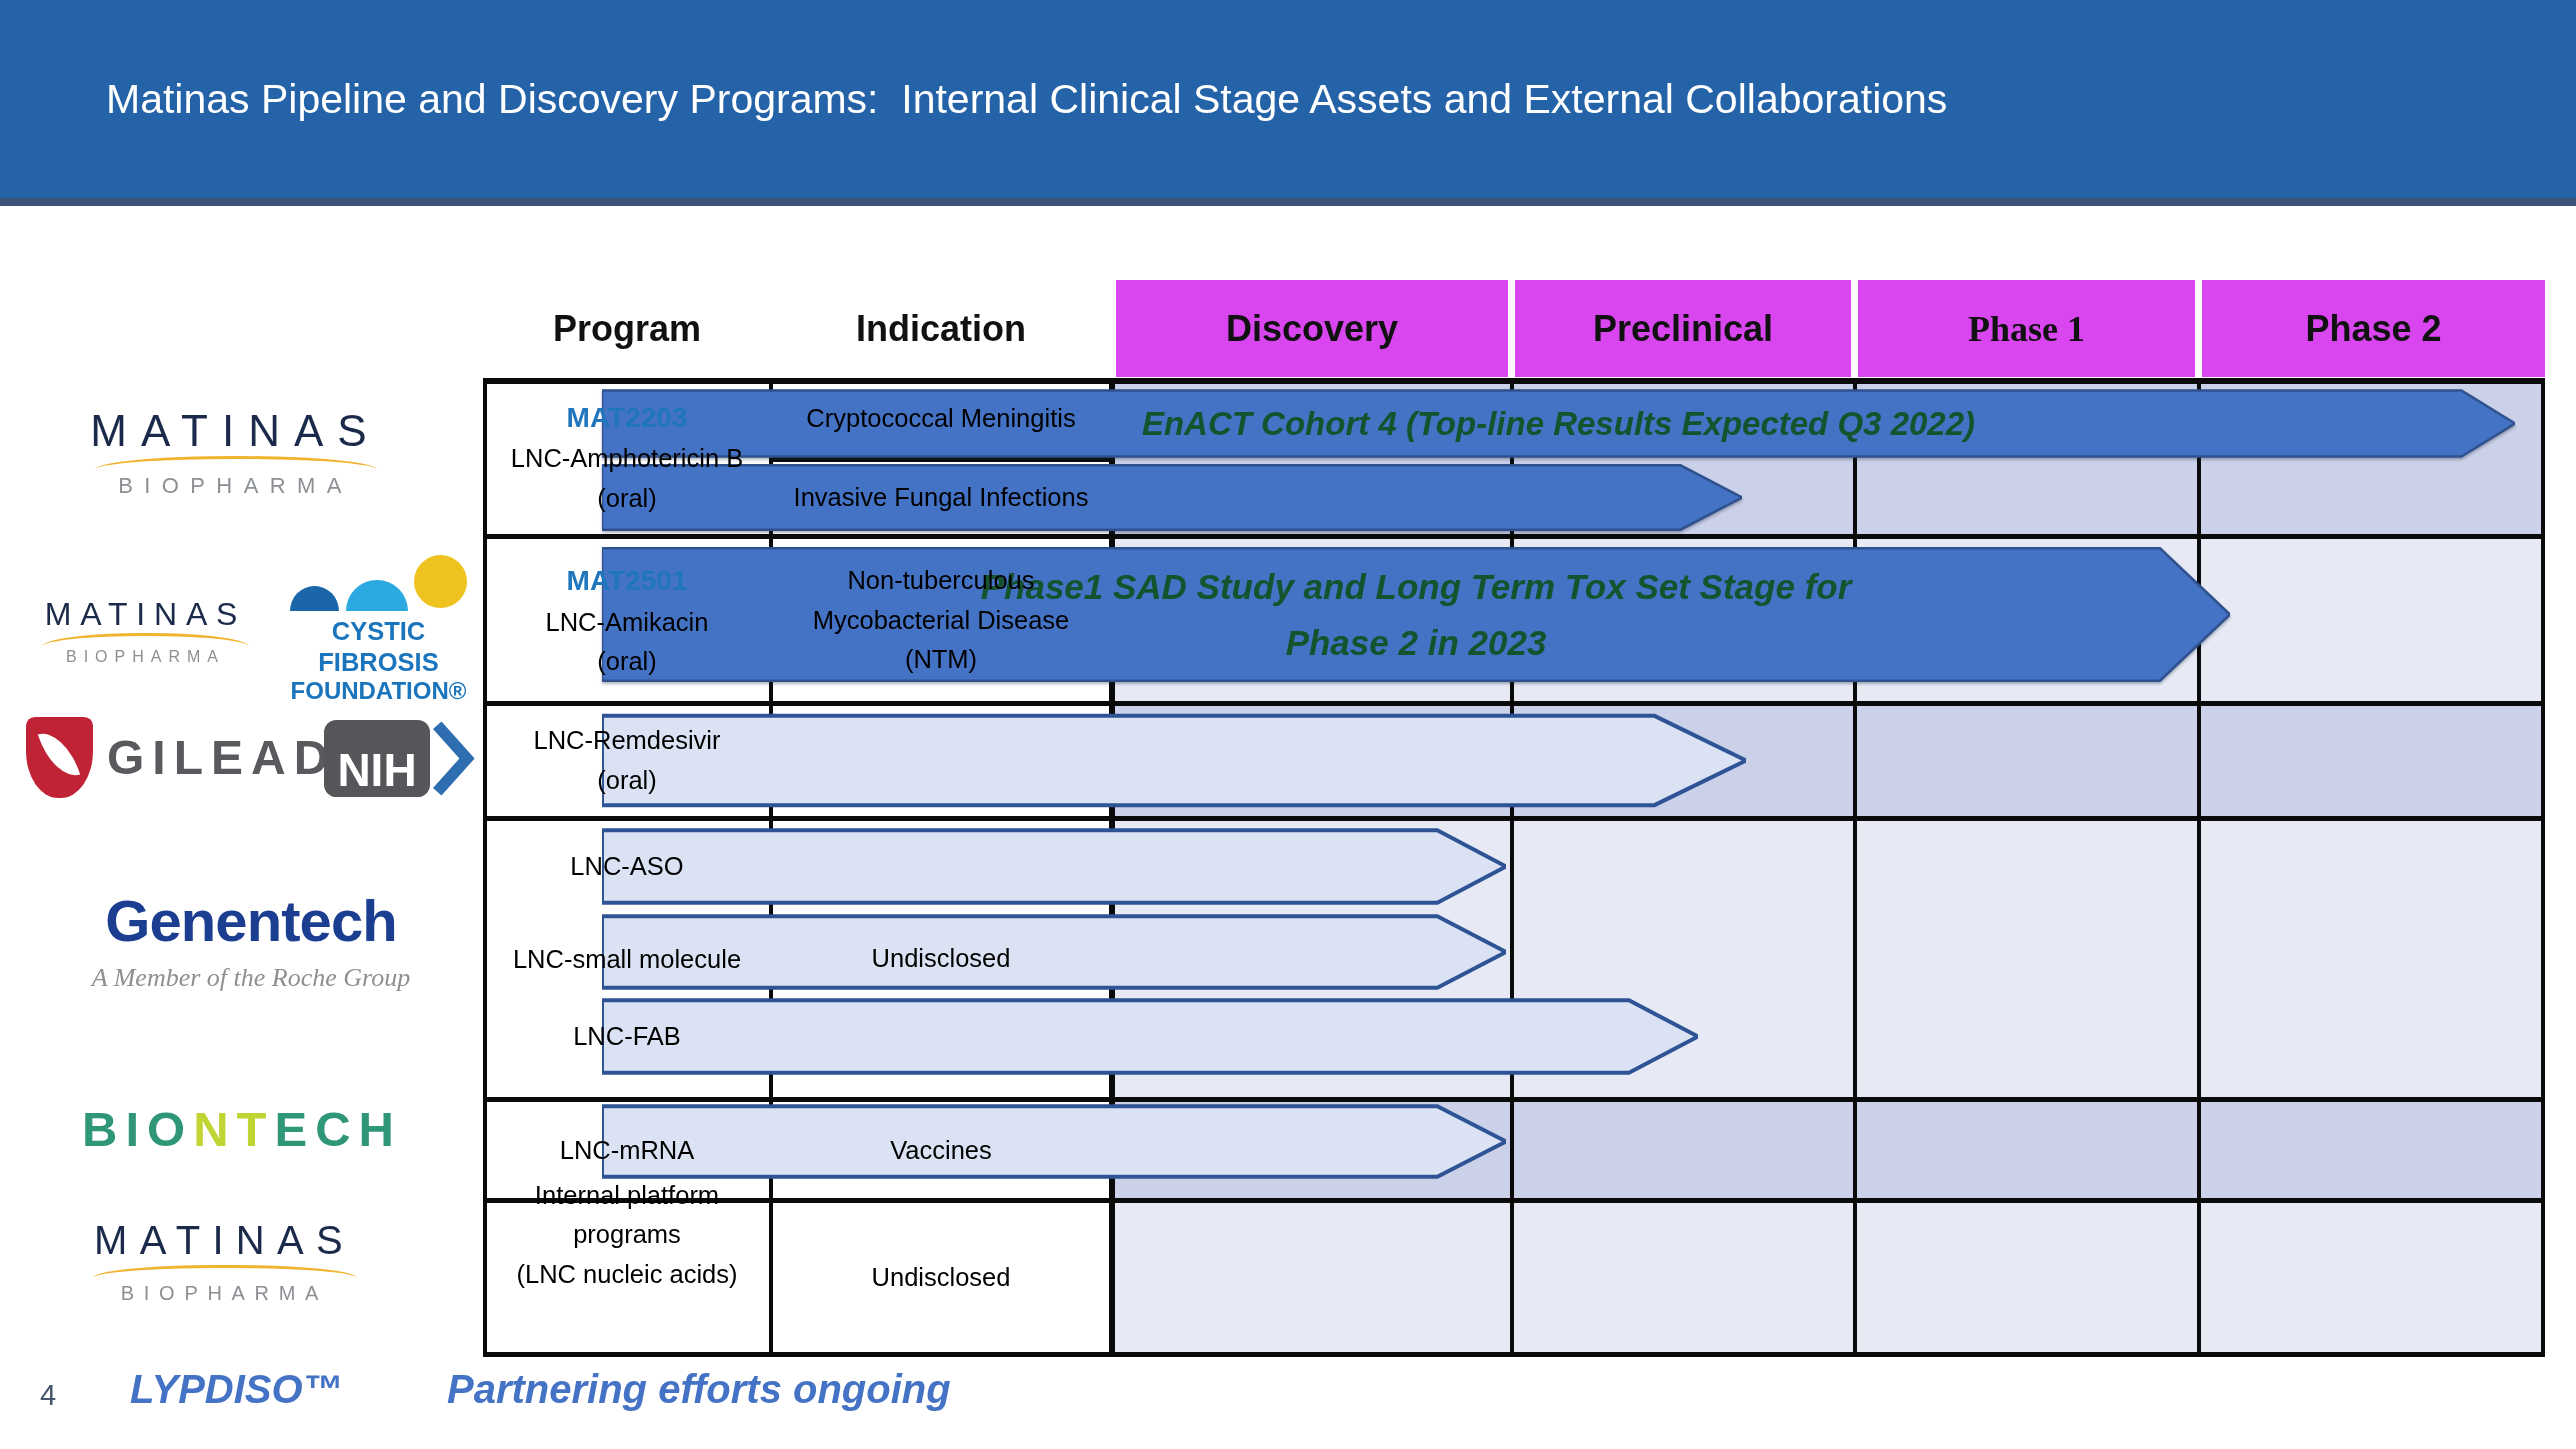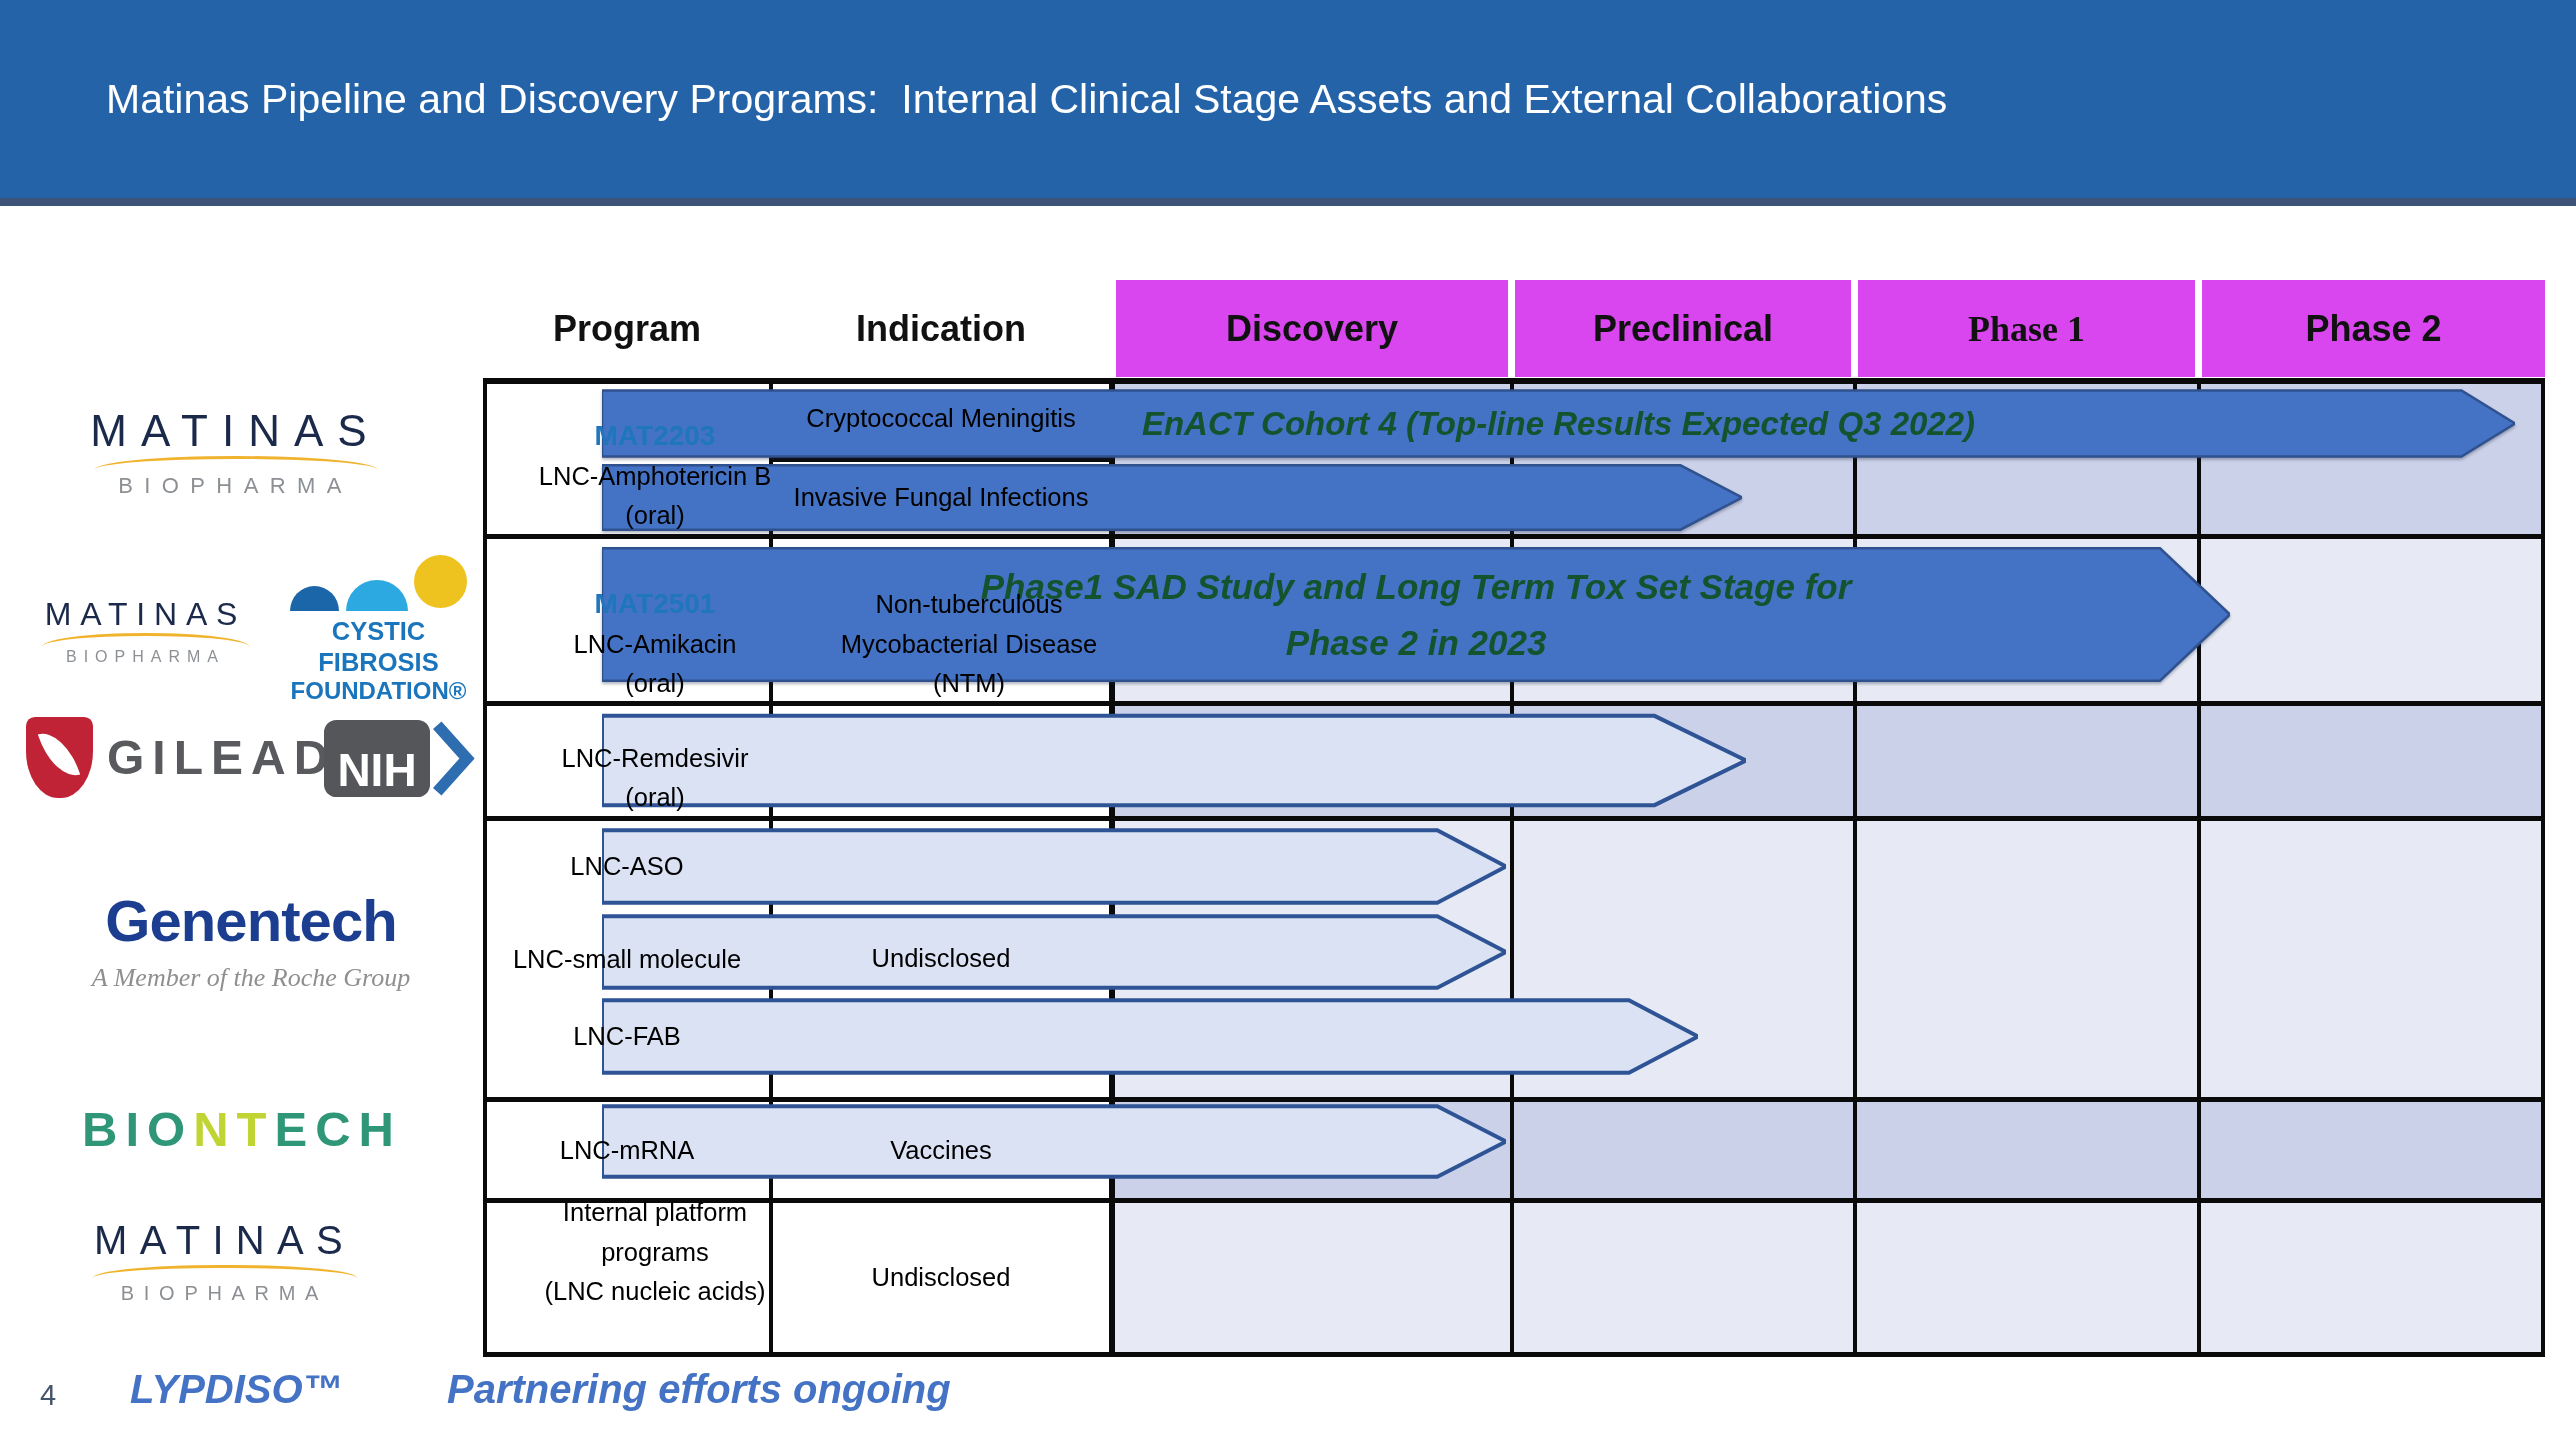--- a/index.html
+++ b/index.html
@@ -1,20 +1,20 @@
 <!DOCTYPE html>
 <html style="font-size:14px"><head>
 <meta charset="utf-8">
 <style>
   html,body{margin:0;padding:0;background:#ffffff;}
   #slide{position:relative;width:2576px;height:1450px;background:#ffffff;overflow:hidden;
          font-family:"Liberation Sans","DejaVu Sans",sans-serif;color:#000;}
   .abs{position:absolute;}
   .flexc{display:flex;align-items:center;justify-content:center;}
-  .flexcol{display:flex;flex-direction:column;align-items:center;justify-content:flex-end;padding-left:28px;}
+  .flexcol{display:flex;flex-direction:column;align-items:center;justify-content:center;}
   .hdr{font-weight:bold;font-size:36px;color:#111;}
   .cream{background:#d946ef;}
   .celltext{font-size:25.5px;line-height:1.55;text-align:center;}
   .codeblue{color:#1F76BC;font-weight:bold;font-size:28px;}
   .gl{background:#0a0a0a;}
   .band{position:absolute;left:1111px;width:1434px;}
   .arrow{position:absolute;}
   .arrow svg{position:absolute;left:0;top:0;width:100%;height:100%;}
   .arrow.dark svg{filter:drop-shadow(0 2.6px 1.8px rgba(30,40,70,.35));}
   .arrow-label{position:absolute;left:0;top:0;width:100%;height:100%;display:flex;flex-direction:column;

